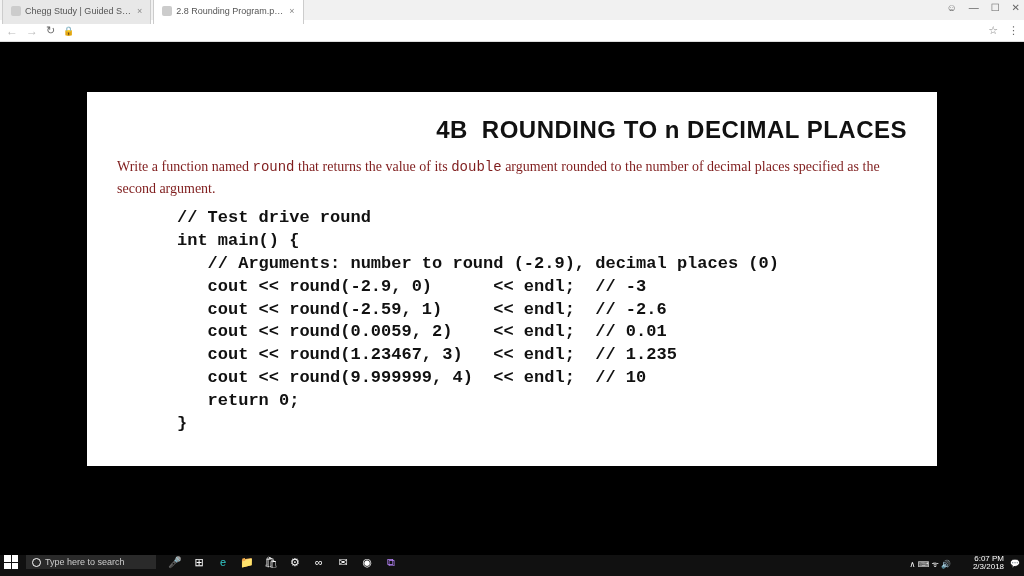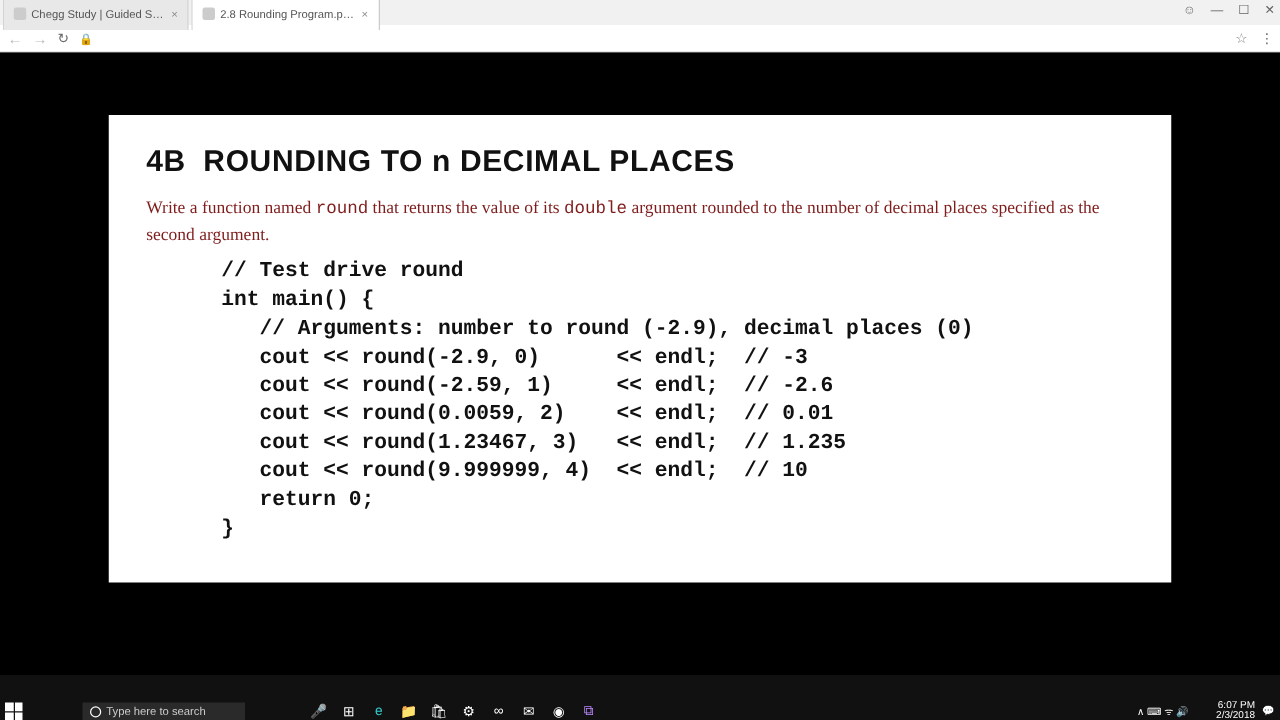--- a/index.html
+++ b/index.html
@@ -20,30 +20,30 @@
 .reload { color: #666; font-size: 11px; margin-right: 8px; }
 .lock { color: #0a0; font-size: 9px; margin-right: 4px; }
 .url-text { font-size: 9px; color: #0a7b0a; }
 .url-text .path { color: #888; }
 .star { margin-left: auto; color: #888; font-size: 11px; }
 .menu-dots { margin-left: 10px; color: #666; font-size: 11px; letter-spacing: -1px; }
 
 .content-area { position: absolute; top: 42px; bottom: 20px; left: 0; right: 0; background: #000; display: flex; justify-content: center; align-items: flex-start; padding-top: 50px; }
 
 .page { background: #fff; width: 850px; padding: 24px 30px 30px 30px; }
-.heading { font-family: Arial, sans-serif; font-weight: 900; font-size: 24px; color: #111; letter-spacing: 0.5px; margin-bottom: 12px; }
+.heading { font-family: Arial, sans-serif; font-weight: 900; font-size: 24px; color: #111; letter-spacing: 0.5px; margin-bottom: 12px; text-align: right; }
 .heading .num { margin-right: 14px; }
 .heading .lower { text-transform: none; }
 
 .body-text { font-family: Georgia, 'Times New Roman', serif; font-size: 14px; line-height: 1.6; color: #7f1d1d; margin-bottom: 6px; }
 .mono-inline { font-family: 'Courier New', monospace; }
 
 .code-block { font-family: 'Courier New', monospace; font-size: 17px; line-height: 1.35; color: #111; white-space: pre; margin-left: 60px; font-weight: bold; }
 
-.taskbar { position: absolute; bottom: 0; left: 0; right: 0; height: 36px; background: #111; display: flex; align-items: flex-end; padding: 0 4px; gap: 40px; }
+.taskbar { position: absolute; bottom: 0; left: 0; right: 0; height: 21px; background: #111; display: flex; align-items: flex-start; padding: 0 4px; }
 .start { width: 14px; height: 14px; display: grid; grid-template-columns: 1fr 1fr; grid-template-rows: 1fr 1fr; gap: 1px; margin-right: 8px; }
 .start div { background: #fff; }
 .search-box { background: #2a2a2a; color: #ccc; font-size: 9px; padding: 2px 6px; width: 130px; display: flex; align-items: center; gap: 4px; }
 .search-box .o { border: 1.2px solid #fff; border-radius: 50%; width: 9px; height: 9px; }
 .tb-icons { display: flex; gap: 10px; margin-left: 12px; align-items: center; }
 .tb-icon { width: 14px; height: 14px; font-size: 11px; color: #fff; display: flex; align-items: center; justify-content: center; }
 .tb-right { margin-left: auto; display: flex; align-items: center; gap: 6px; color: #fff; font-size: 8px; }
 .clock { text-align: right; line-height: 1; margin-left: 16px; }
 </style>
 </head>

